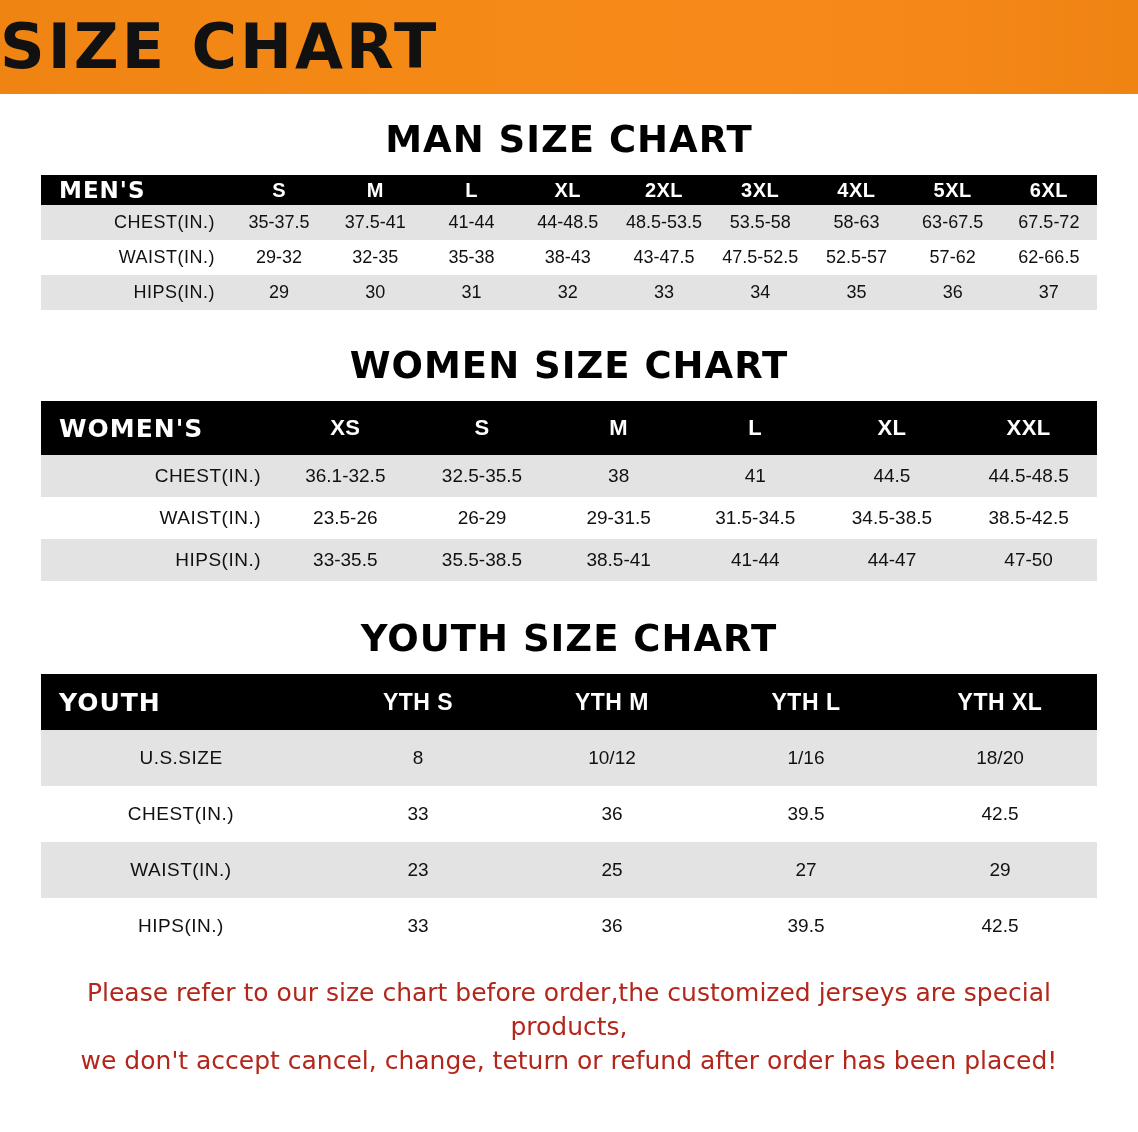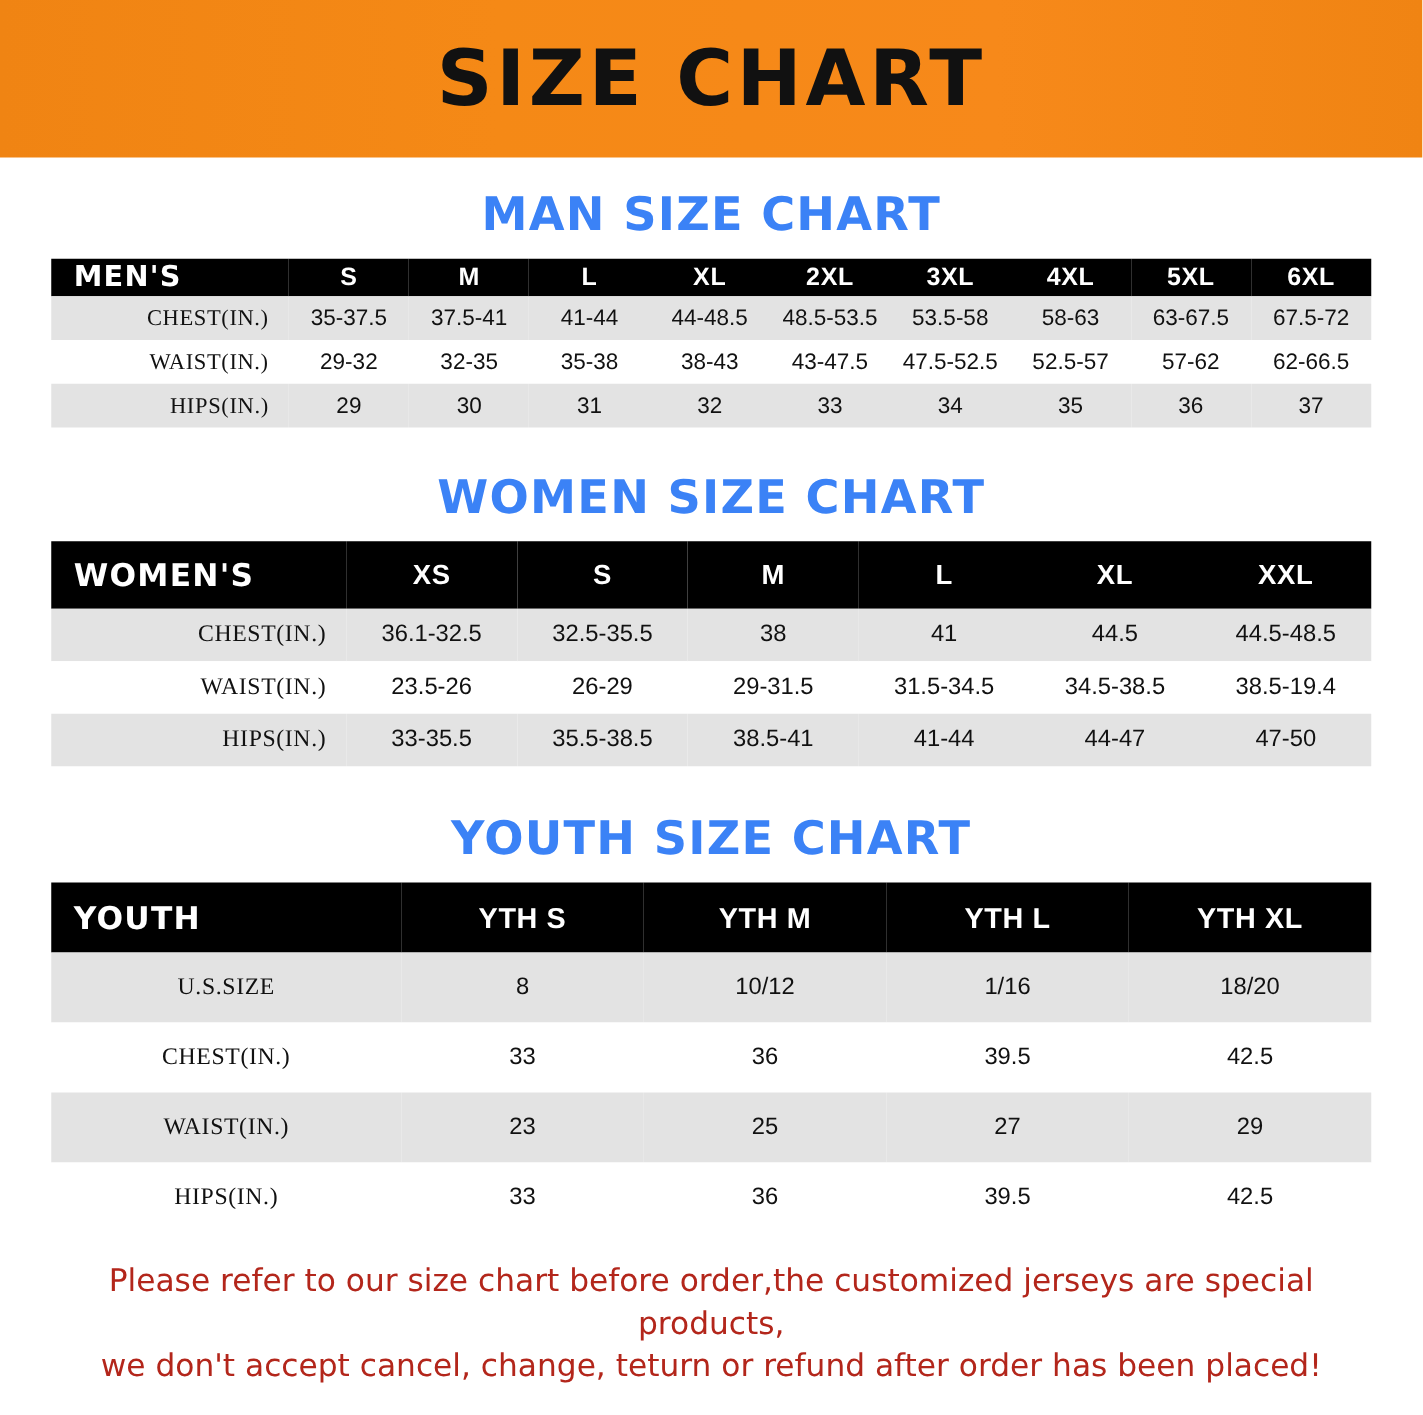--- a/index.html
+++ b/index.html
@@ -16,42 +16,42 @@
   }
   .page {
     position: relative;
     width: 1138px;
     height: 1132px;
     background: #fff;
   }
   
   .banner {
     width: 100%;
-    height: 126px;
+    height: 94px;
     background: linear-gradient(90deg, #f08413 0%, #f58916 35%, #f7891a 70%, #f08413 100%);
     display: flex;
     align-items: center;
-    justify-content: center;
+    justify-content: flex-start;
     box-sizing: border-box;
   }
   .banner-title {
     font-family: "DejaVu Sans", sans-serif;
     font-weight: bold;
     font-size: 62px;
     letter-spacing: 3px;
     color: #111;
     line-height: 1;
     text-align: center;
   }
   
   .section-title {
     text-align: center;
     font-family: "DejaVu Sans", sans-serif;
     font-weight: bold;
-    color: #3b82f6;
+    color: #000000;
   }
   .st-man  { font-size: 37px; margin-top: 24px; letter-spacing: 1px;}
   .st-women{ font-size: 37px; margin-top: 34px; letter-spacing: 1px;}
   .st-youth{ font-size: 37px; margin-top: 36px; letter-spacing: 1px;}
 
   
   .tbl-wrap {
     margin: 14px auto 0 auto;
     width: 1056px;
   }
@@ -86,21 +86,20 @@
   }
   table.size tbody td {
     height: 35px;
     font-size: 18px;
   }
   table.size tbody td.rowlabel {
     text-align: right;
     padding-right: 16px;
     font-size: 18px;
     letter-spacing: 0.5px;
-    font-family: Liberation Serif, serif;
   }
   tr.band-grey  td { background: #e3e3e3; }
   tr.band-white td { background: #ffffff; }
 
   
   .women table.size thead th { height: 54px; font-size: 22px; }
   .women table.size thead th.rowlabel { font-size: 25px; }
   .women table.size tbody td { height: 42px; font-size: 19px; }
   .women table.size tbody td.rowlabel { font-size: 19px; }
 
@@ -213,21 +212,21 @@
           <td>44.5</td>
           <td>44.5-48.5</td>
         </tr>
         <tr class="band-white">
           <td class="rowlabel">WAIST(IN.)</td>
           <td>23.5-26</td>
           <td>26-29</td>
           <td>29-31.5</td>
           <td>31.5-34.5</td>
           <td>34.5-38.5</td>
-          <td>38.5-19.4</td>
+          <td>38.5-42.5</td>
         </tr>
         <tr class="band-grey">
           <td class="rowlabel">HIPS(IN.)</td>
           <td>33-35.5</td>
           <td>35.5-38.5</td>
           <td>38.5-41</td>
           <td>41-44</td>
           <td>44-47</td>
           <td>47-50</td>
         </tr>

